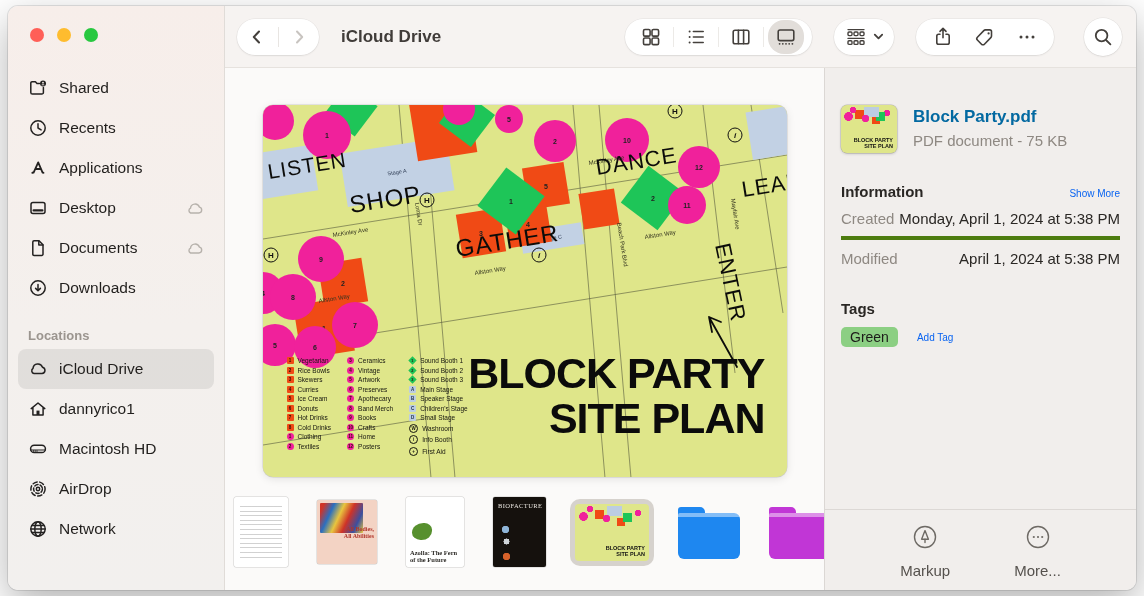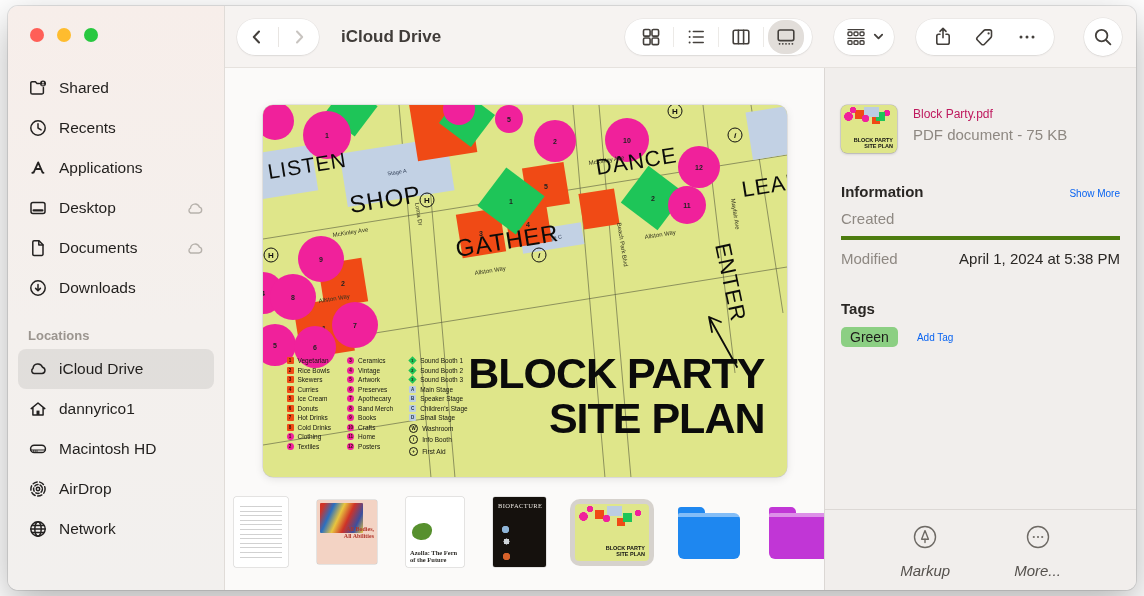--- a/index.html
+++ b/index.html
@@ -104,34 +104,34 @@
   .mm-label{position:absolute;right:4px;bottom:4px;text-align:right;font-size:5.5px;line-height:6px;font-weight:700;color:#101010;}
   .folder{position:relative;width:62px;height:46px;border-radius:3px 6px 6px 6px;margin-top:8px;}
   .folder::before{content:"";position:absolute;top:-6px;left:0;width:27px;height:10px;border-radius:3px 5px 0 0;background:inherit;}
   .folder::after{content:"";position:absolute;top:0;left:0;right:0;height:4px;background:rgba(255,255,255,.45);border-radius:3px 6px 0 0;}
   
   .inspector{grid-row:2;grid-column:3;background:#f1eeec;border-left:1px solid #dbd7d4;position:relative;
     padding:0 16px;box-sizing:border-box;color:#262421;}
   .file-head{display:flex;gap:16px;margin-top:37px;align-items:flex-start;}
   .insp-thumb{width:56px;height:48px;border-radius:6px;position:relative;overflow:hidden;flex:none;
     box-shadow:0 0 0 .5px rgba(0,0,0,.2),0 1px 3px rgba(0,0,0,.18);}
-  .file-name{font-size:12px;font-weight:400;color:#be185d;padding-top:2px;}
+  .file-name{font-size:17px;font-weight:700;color:#0369a1;padding-top:2px;}
   .file-kind{font-size:15px;color:#8e8882;margin-top:5px;}
   .sec-head{display:flex;align-items:baseline;margin-top:30px;}
   .sec-title{font-size:15px;font-weight:700;color:#2a2724;}
   .link{margin-left:auto;font-size:10px;color:#0a64f1;}
   .info-row{display:flex;align-items:baseline;font-size:15px;padding:10px 0 9px 0;}
   .info-row .lab{color:#8e8882;}
   .info-row .val{margin-left:auto;color:#2a2724;text-align:right;}
   .info-row.divided{border-bottom:4px solid #4d7c0f;}
   .tags-row{display:flex;align-items:center;gap:18px;margin-top:10px;}
   .tag-pill{background:#8ccf83;color:#1d1c1a;font-size:14px;padding:2px 9px;border-radius:5px;}
   .insp-footer{position:absolute;left:0;right:0;bottom:0;height:80px;border-top:1px solid #dcd8d5;
     display:flex;align-items:center;justify-content:center;gap:64px;}
-  .act-btn{display:flex;flex-direction:column;align-items:center;gap:9px;font-style:italic;}
+  .act-btn{display:flex;flex-direction:column;align-items:center;gap:9px;}
   .act-btn .albl{font-size:15px;color:#55514d;}
   .aicon{stroke:#6e6a65;fill:none;stroke-width:1.4;stroke-linecap:round;stroke-linejoin:round;}
   
   .street{stroke:#55583c;stroke-width:.7;opacity:.85;fill:none;}
   .zone{fill:#0c0c0a;font-weight:500;letter-spacing:1px;}
   .stname{fill:#33331f;font-size:6px;}
   .shape-n{fill:#222;font-weight:700;text-anchor:middle;}
   .stage-lb{fill:#2c3a52;font-size:5.5px;text-anchor:middle;}
   .markc{stroke:#111;stroke-width:1;fill:none;}
   .markt{fill:#111;font-size:8px;font-weight:700;text-anchor:middle;}
@@ -685,20 +685,21 @@
         <div class="file-kind">PDF document - 75 KB</div>
       </div>
     </div>
 
     <div class="sec-head">
       <span class="sec-title">Information</span>
       <span class="link">Show More</span>
     </div>
     <div class="info-row divided">
       <span class="lab">Created</span>
+      <span class="val">Monday, April 1, 2024 at 5:38 PM</span>
     </div>
     <div class="info-row">
       <span class="lab">Modified</span>
       <span class="val">April 1, 2024 at 5:38 PM</span>
     </div>
 
     <div class="sec-head" style="margin-top:24px">
       <span class="sec-title">Tags</span>
     </div>
     <div class="tags-row">

